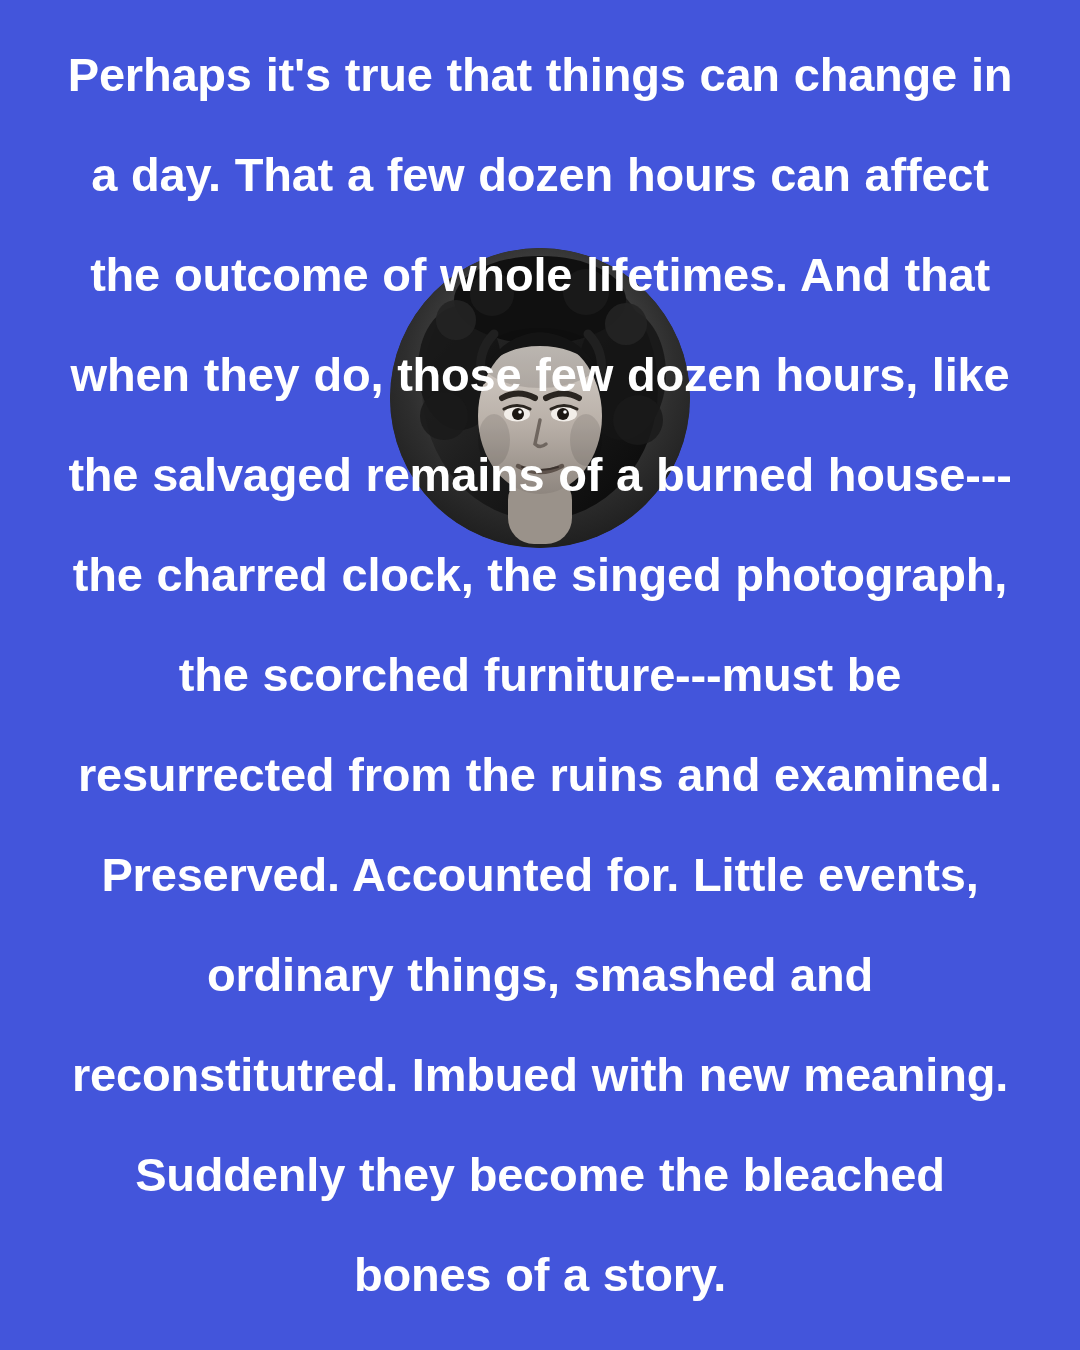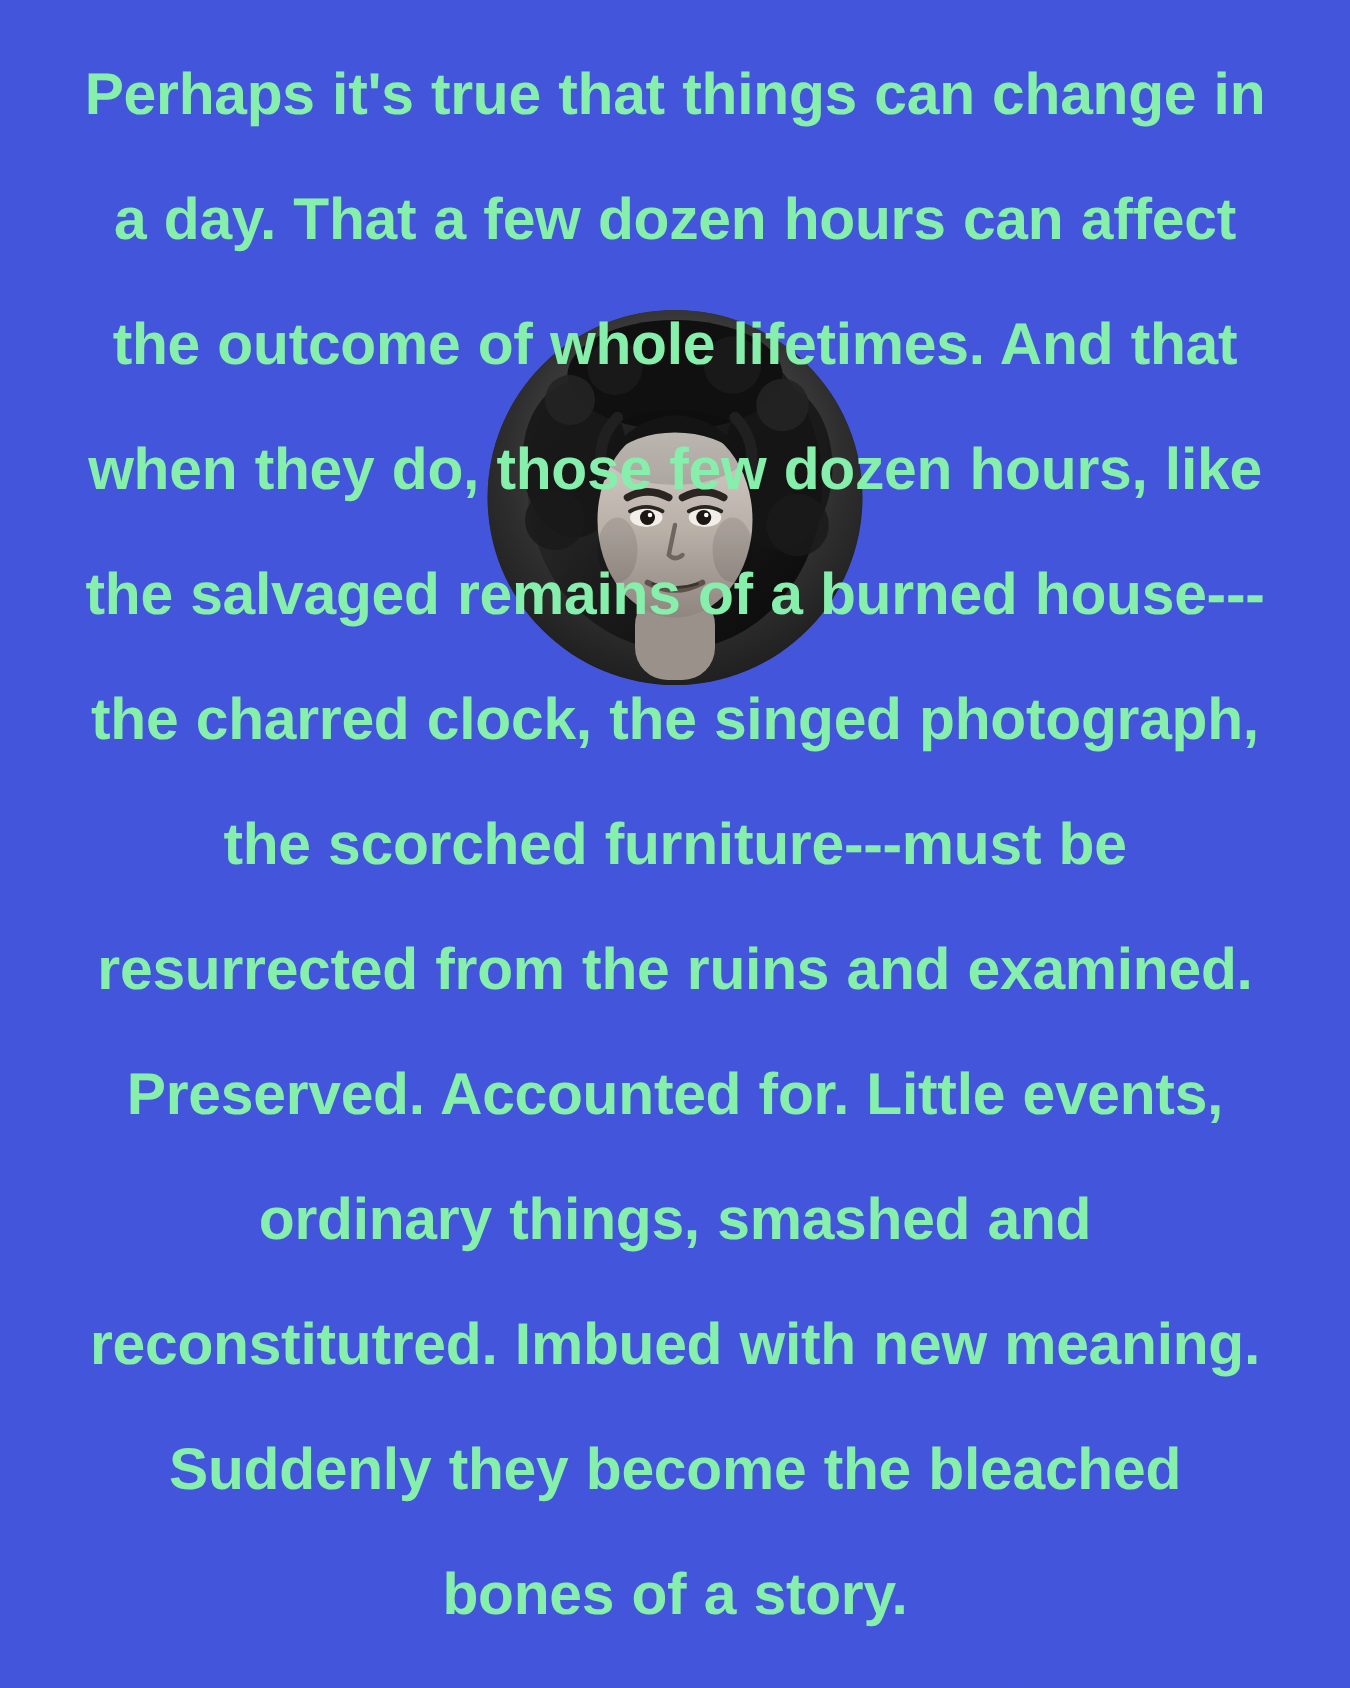--- a/index.html
+++ b/index.html
@@ -40,21 +40,21 @@
     display: block;
     width: 300px;
     height: 300px;
   }
   .quote-text {
     position: relative;
     z-index: 2;
     width: 1000px;
     margin: 0 auto;
     text-align: center;
-    color: #86efac;
+    color: #ffffff;
     font-size: 47px;
     line-height: 100px;
     font-weight: 600;
     letter-spacing: -0.2px;
     word-spacing: 1px;
     padding: 0 20px;
     box-sizing: border-box;
   }
 </style>
 </head>

